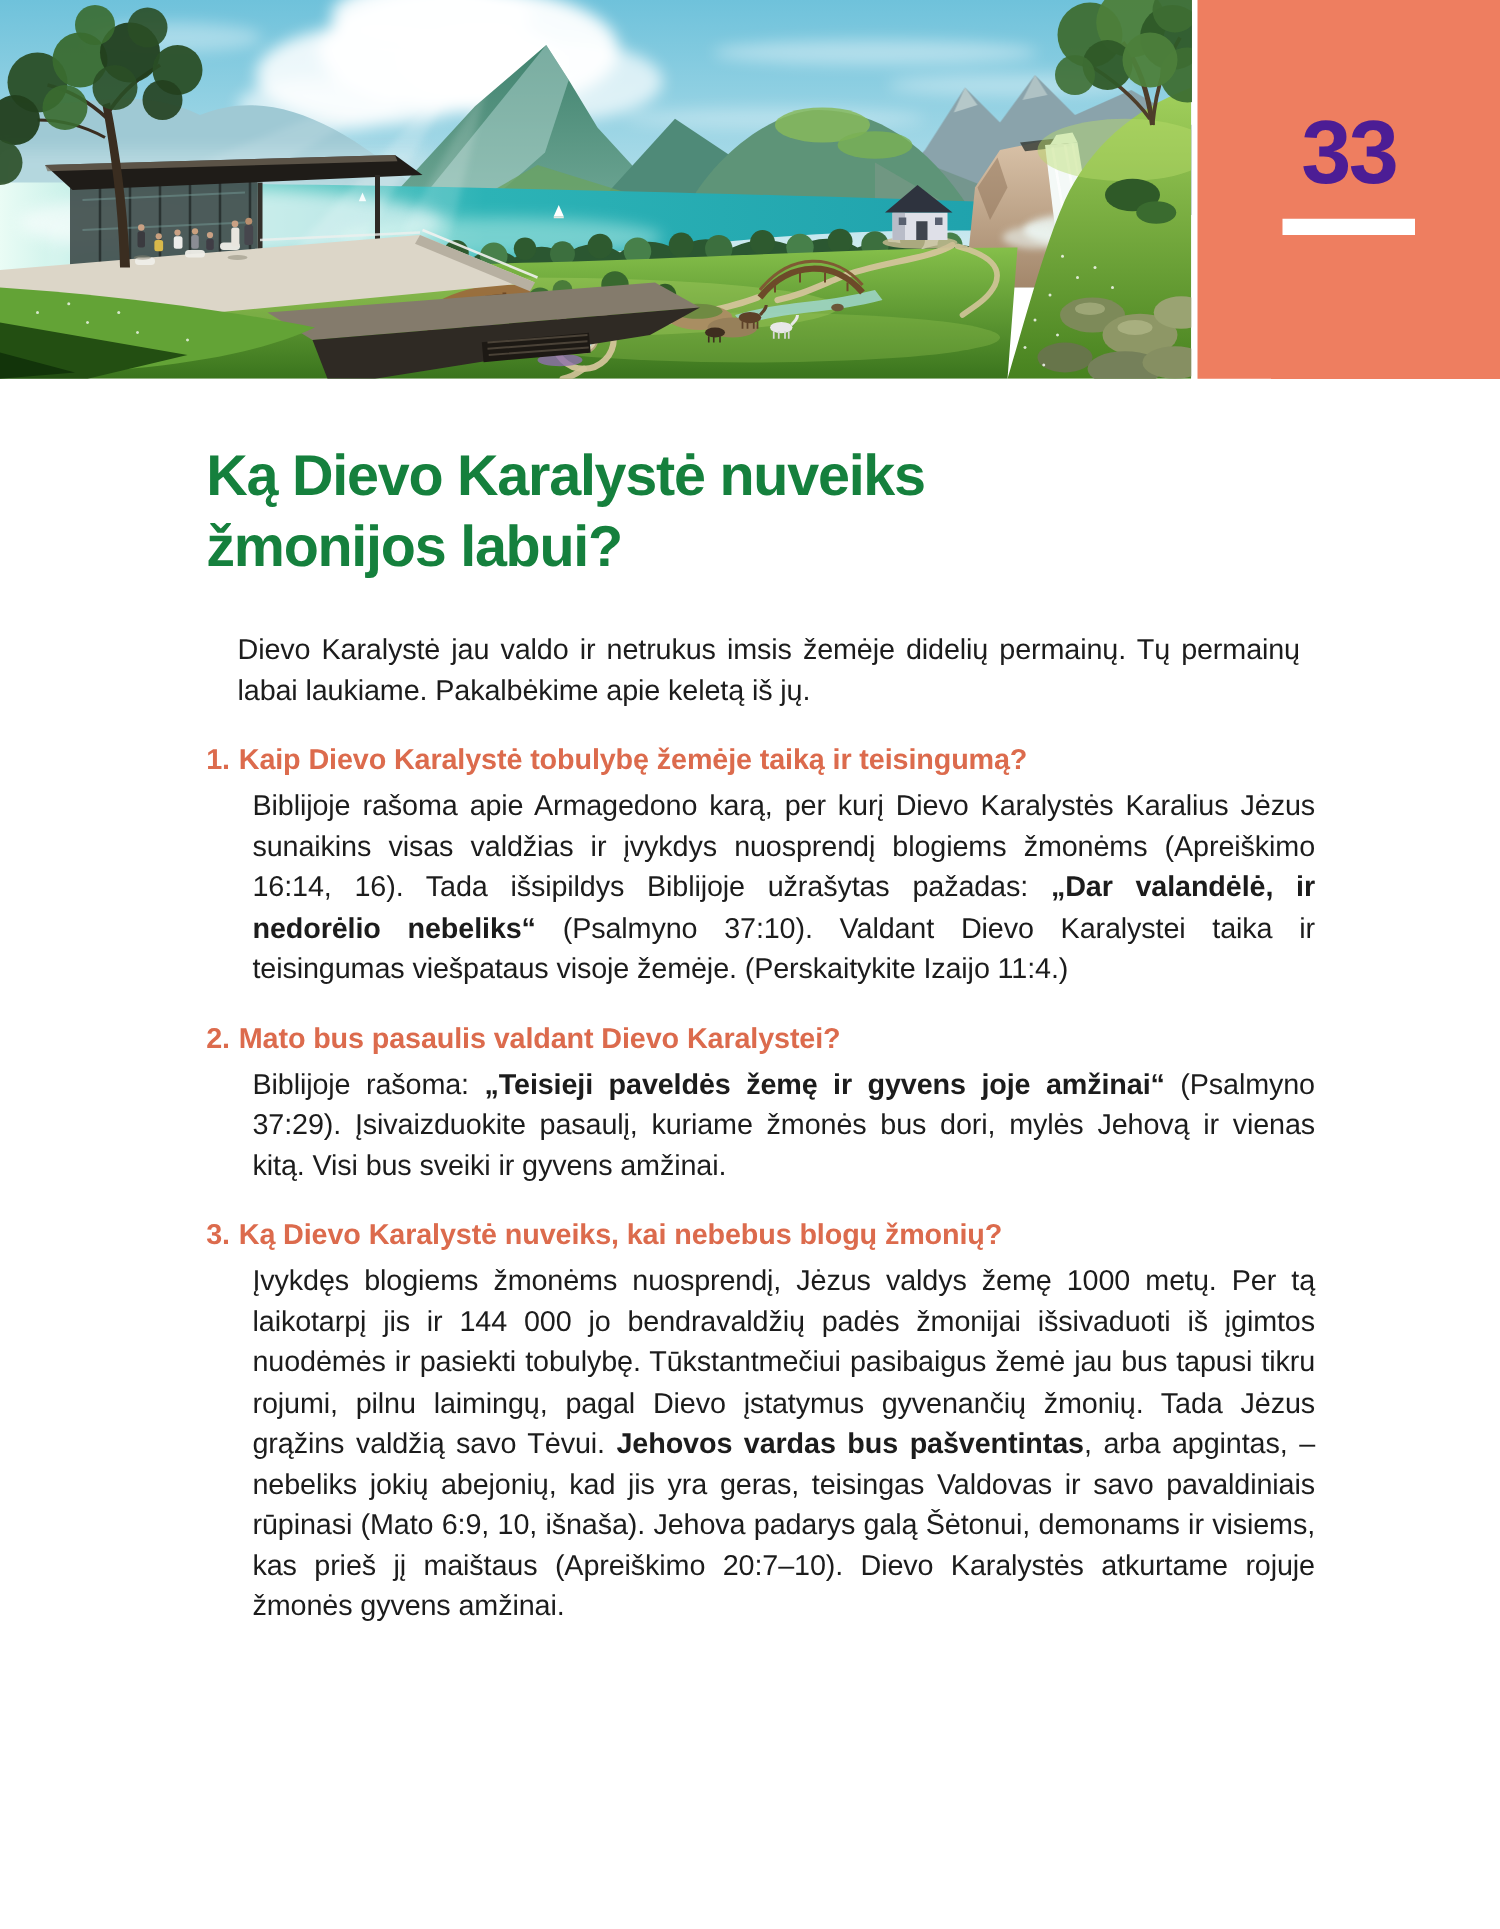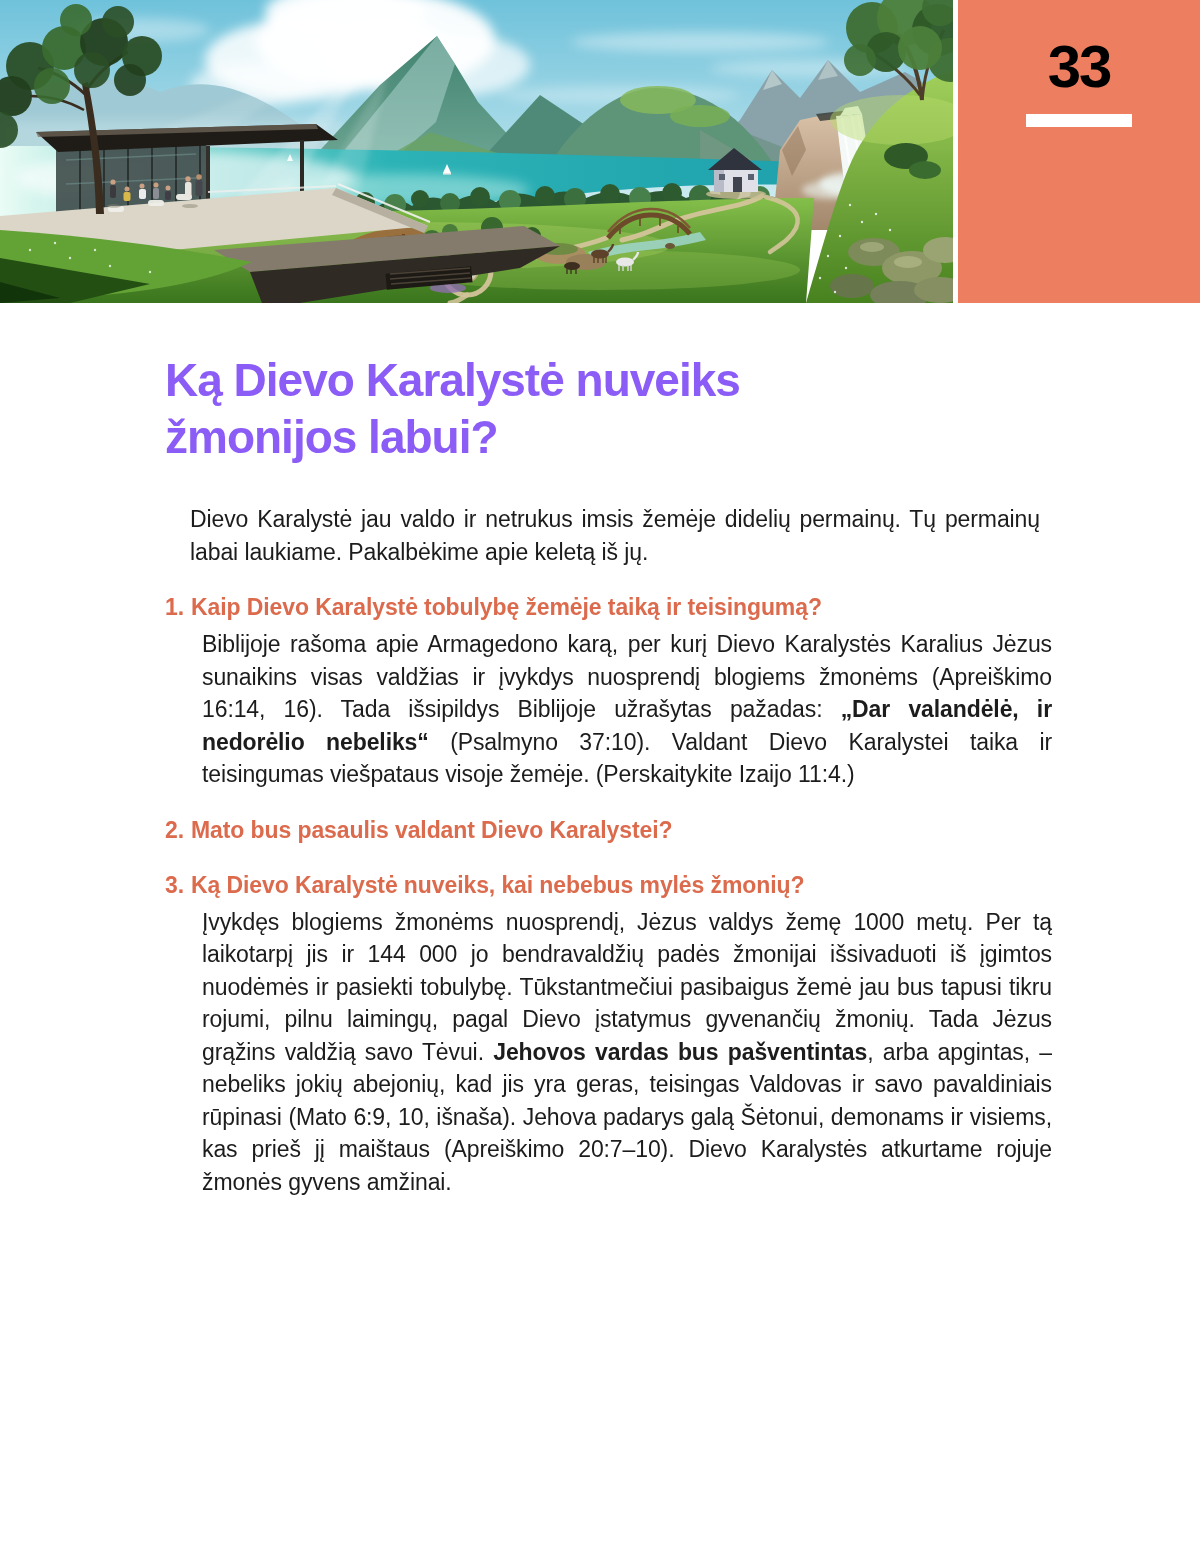--- a/index.html
+++ b/index.html
@@ -11,29 +11,29 @@
   .page{position:absolute;inset:0;overflow:hidden;}
 
   
   .header-photo{position:absolute;left:0;top:0;width:953px;height:303px;overflow:hidden;}
   .header-photo svg{display:block;}
   .chapter-box{
     position:absolute;left:958px;top:0;width:242px;height:303px;
     background:var(--accent,#ee7e60);
   }
   .chapter-number{
-    margin-top:37px;text-align:center;color:#000000;
-    font-size:60px;line-height:1;font-weight:bold;letter-spacing:-2px;
+    margin-top:86px;text-align:center;color:#4c1d95;
+    font-size:72px;line-height:1;font-weight:bold;letter-spacing:-2px;
   }
   .chapter-bar{width:106px;height:13px;background:#ffffff;margin:17px auto 0;}
 
   
   .content{position:absolute;left:165px;top:352px;width:875px;color:#1c1c1c;}
   h1{
-    margin:0 0 37px;width:730px;color:#8b5cf6;
+    margin:0 0 37px;width:730px;color:#15803d;
     font-size:46px;line-height:57px;font-weight:bold;letter-spacing:-1px;
   }
   .intro{
     margin:12px 0 0 25px;width:850px;
     font-size:23px;line-height:32.5px;text-align:justify;letter-spacing:-0.1px;
   }
   .sections{margin-top:0;}
   .question{
     display:flex;margin:23px 0 0;width:875px;
     font-size:23px;line-height:32px;font-weight:bold;
@@ -409,25 +409,26 @@
       <span class="q-text">Kaip Dievo Karalystė tobulybę žemėje taiką ir teisingumą?</span>
     </h2>
     <p class="para"><span>Biblijoje rašoma apie Armagedono karą, per kurį Dievo Karalystės Karalius Jėzus sunaikins visas valdžias ir įvykdys nuosprendį blogiems žmonėms (Apreiškimo 16:14, 16). Tada išsipildys Biblijoje užrašytas pažadas: </span><b>„Dar valandėlė, ir nedorėlio nebeliks“</b><span> (Psalmyno 37:10). Valdant Dievo Karalystei taika ir teisingumas viešpataus visoje žemėje. (Perskaitykite Izaijo 11:4.)</span></p>
   </section>
 
   <section class="section">
     <h2 class="question">
       <span class="q-num">2.</span>
       <span class="q-text">Mato bus pasaulis valdant Dievo Karalystei?</span>
     </h2>
+    <p class="para"><span>Biblijoje rašoma: </span><b>„Teisieji paveldės žemę ir gyvens joje amžinai“</b><span> (Psalmyno 37:29). Įsivaizduokite pasaulį, kuriame žmonės bus dori, mylės Jehovą ir vienas kitą. Visi bus sveiki ir gyvens amžinai.</span></p>
   </section>
 
   <section class="section">
     <h2 class="question">
       <span class="q-num">3.</span>
-      <span class="q-text">Ką Dievo Karalystė nuveiks, kai nebebus mylės žmonių?</span>
+      <span class="q-text">Ką Dievo Karalystė nuveiks, kai nebebus blogų žmonių?</span>
     </h2>
     <p class="para"><span>Įvykdęs blogiems žmonėms nuosprendį, Jėzus valdys žemę 1000 metų. Per tą laikotarpį jis ir 144&nbsp;000 jo bendravaldžių padės žmonijai išsivaduoti iš įgimtos nuodėmės ir pasiekti tobulybę. Tūkstantmečiui pasibaigus žemė jau bus tapusi tikru rojumi, pilnu laimingų, pagal Dievo įstatymus gyvenančių žmonių. Tada Jėzus grąžins valdžią savo Tėvui. </span><b>Jehovos vardas bus pašventintas</b><span>, arba apgintas, – nebeliks jokių abejonių, kad jis yra geras, teisingas Valdovas ir savo pavaldiniais rūpinasi (Mato 6:9, 10, išnaša). Jehova padarys galą Šėtonui, demonams ir visiems, kas prieš jį maištaus (Apreiškimo 20:7–10). Dievo Karalystės atkurtame rojuje žmonės gyvens amžinai.</span></p>
   </section>
 </div>
   </main>
 
 </div>
 
 </body></html>

